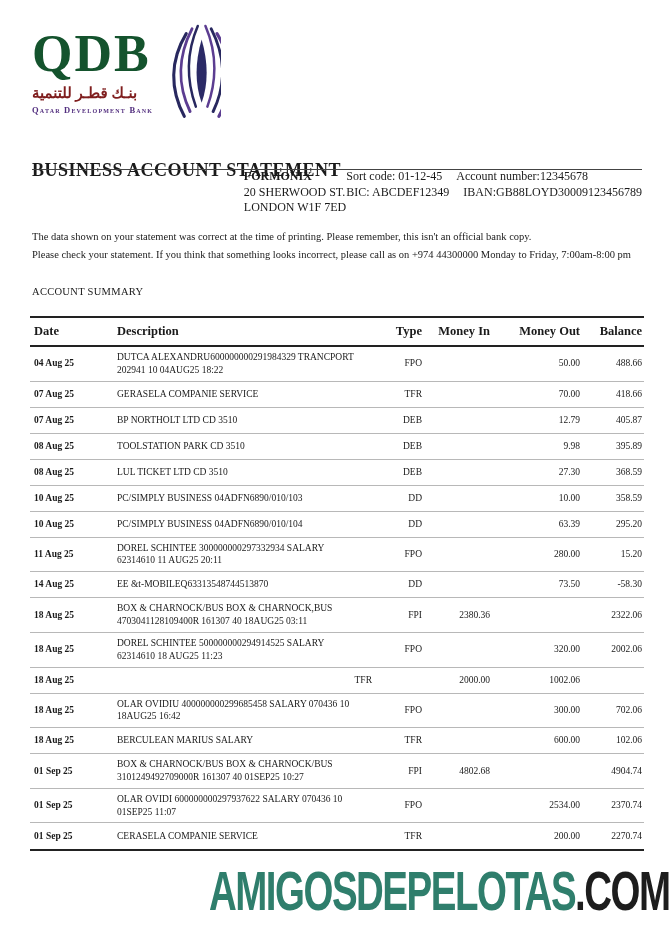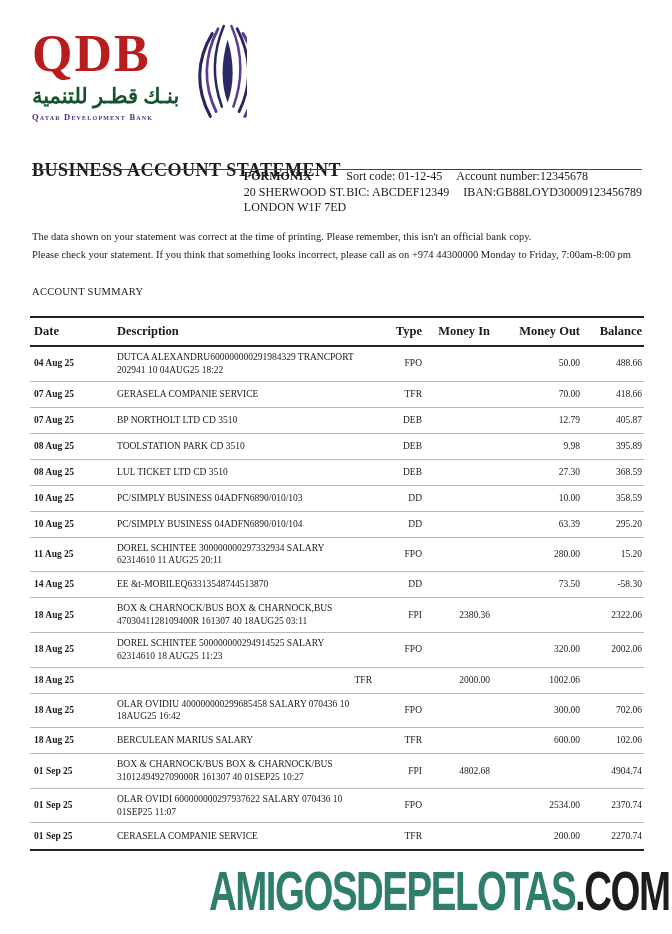--- a/index.html
+++ b/index.html
@@ -12,23 +12,23 @@
     font-family:"Liberation Serif", serif;
     color:#1a1a1a;
     overflow:hidden;
   }
   
   .logo-wrap { position:absolute; top:26px; left:32px; display:flex; align-items:flex-start; gap:10px; }
   .logo-text-col { display:flex; flex-direction:column; }
   .logo-acronym {
     font-family:"Liberation Serif", serif;
     font-size:52px; line-height:56px; font-weight:bold;
-    color:#b91c1c; letter-spacing:2px;
-  }
-  .logo-arabic { font-size:21px; font-weight:bold; color:#14532d; margin-top:2px; letter-spacing:1px; }
+    color:#14532d; letter-spacing:2px;
+  }
+  .logo-arabic { font-size:15px; font-weight:bold; color:#7f1d1d; margin-top:2px; letter-spacing:1px; }
   .logo-bankname {
     font-family:"Liberation Serif", serif;
     font-size:8.5px; font-variant:small-caps; letter-spacing:1.2px;
     color:#512d7e; font-weight:bold; margin-top:3px; white-space:nowrap;
   }
   .emblem { margin-top:-2px; }
   
   .doc-title {
     position:absolute; top:142px; left:32px;
     font-size:18px; font-weight:bold; letter-spacing:0.5px;margin-top:18px;

